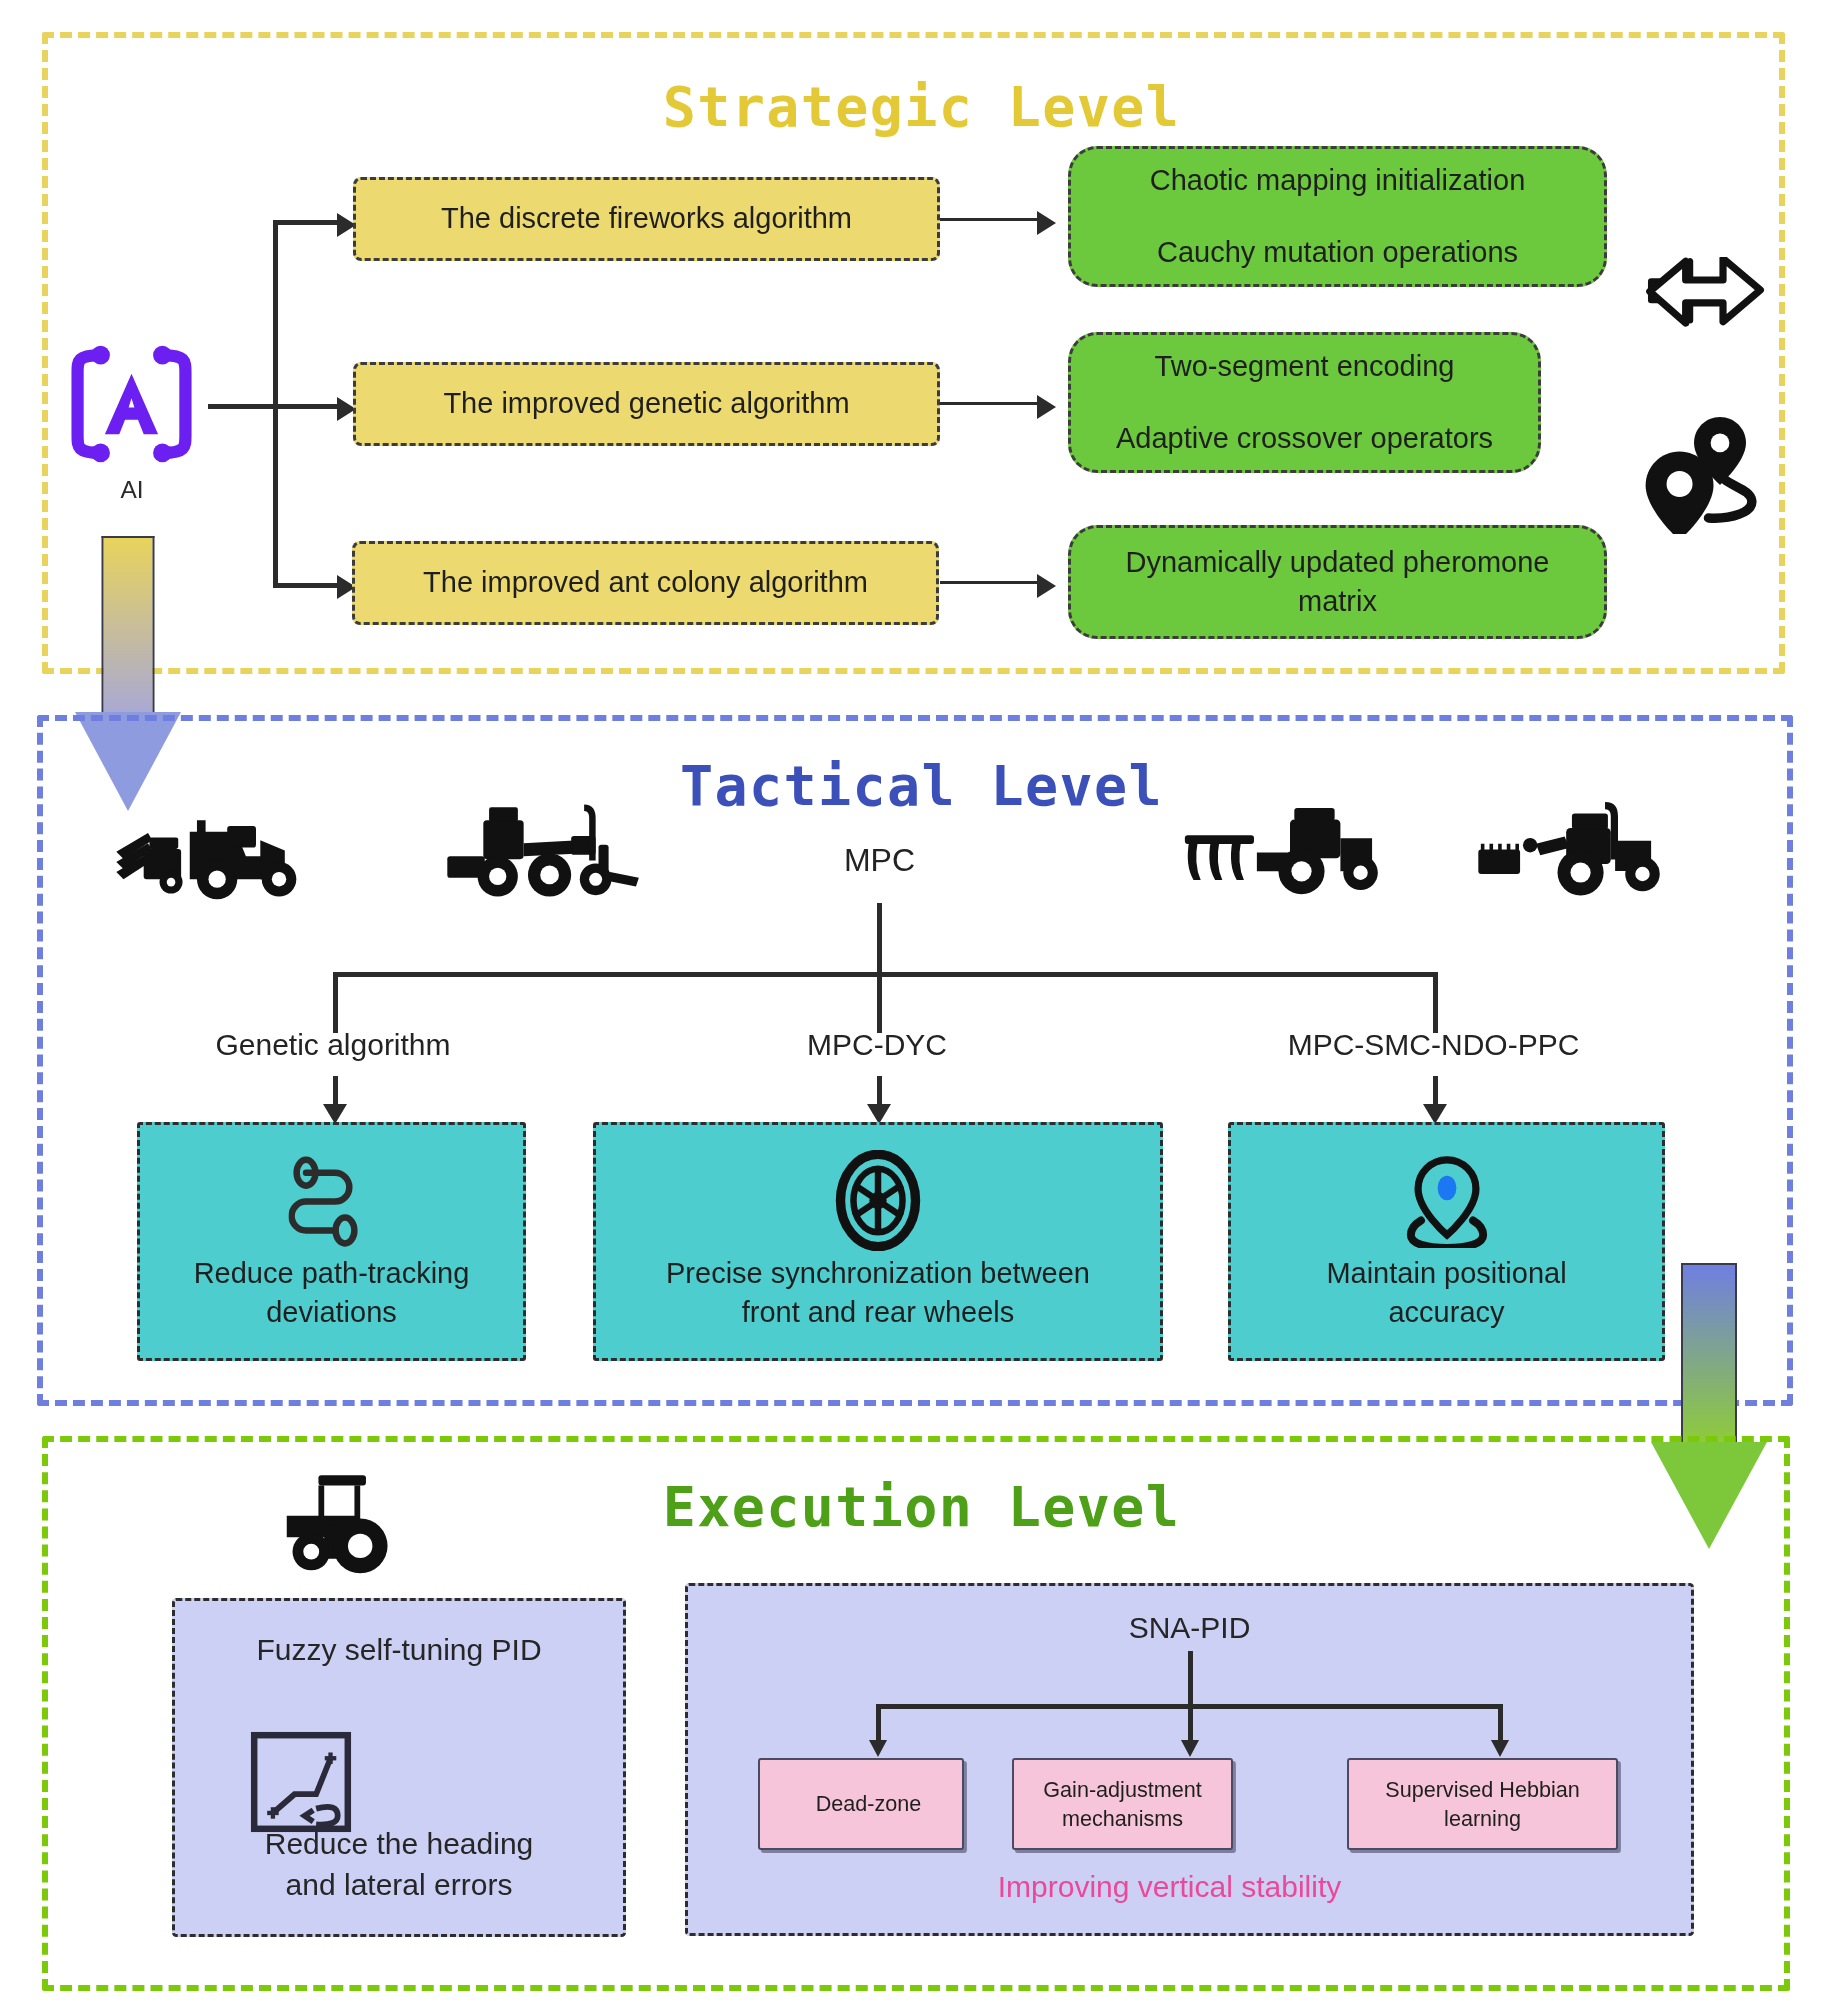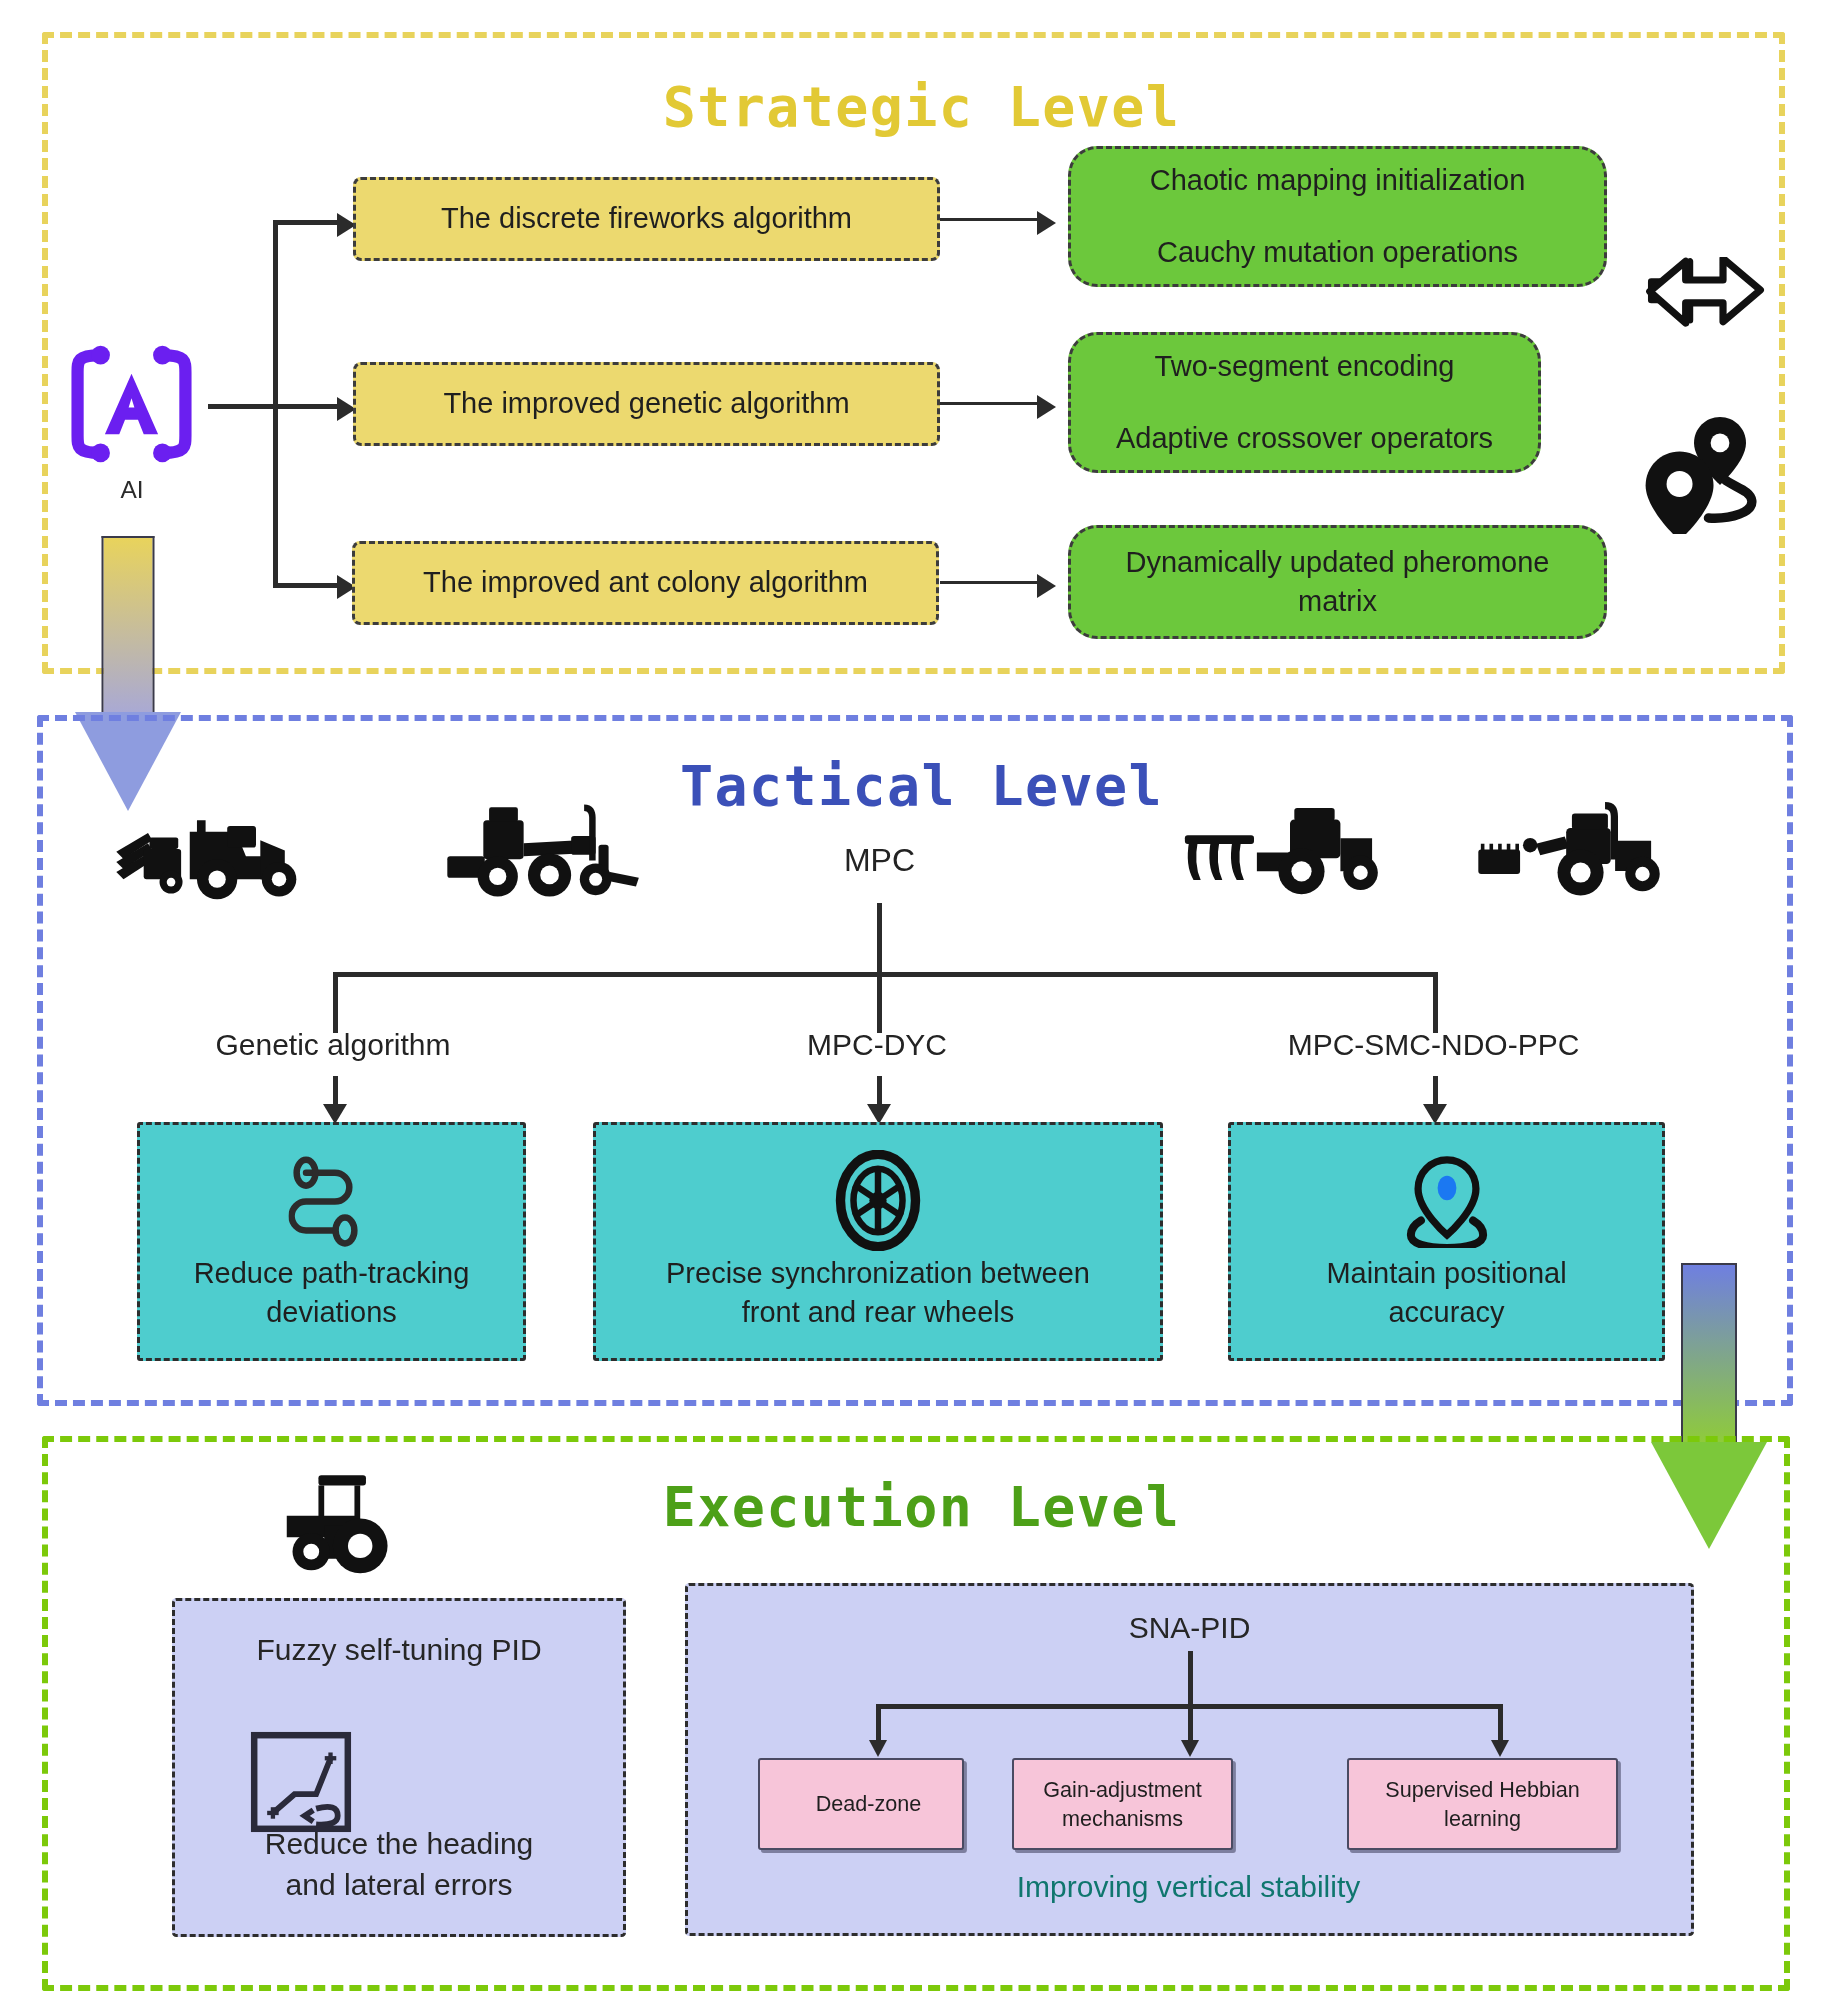--- a/index.html
+++ b/index.html
@@ -422,16 +422,16 @@
   </div>
   <div class="node pink-box" style="left:1012px; top:1758px; width:221px; height:92px;">
     <span>Gain-adjustment</span>
     <span>mechanisms</span>
   </div>
   <div class="node pink-box" style="left:1347px; top:1758px; width:271px; height:92px;">
     <span>Supervised Hebbian</span>
     <span>learning</span>
   </div>
 
-  <div class="plain-label" style="left:684px; top:1870px; width:1009px; font-size:30px; color:#0f766e;">Improving vertical stability</div>
+  <div class="plain-label" style="left:665px; top:1870px; width:1009px; font-size:30px; color:#ec4899;">Improving vertical stability</div>
 
 </div>
 
 
 </body></html>

